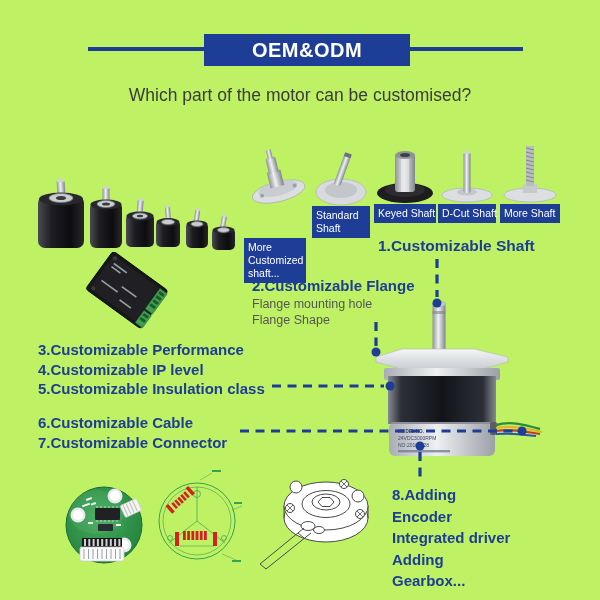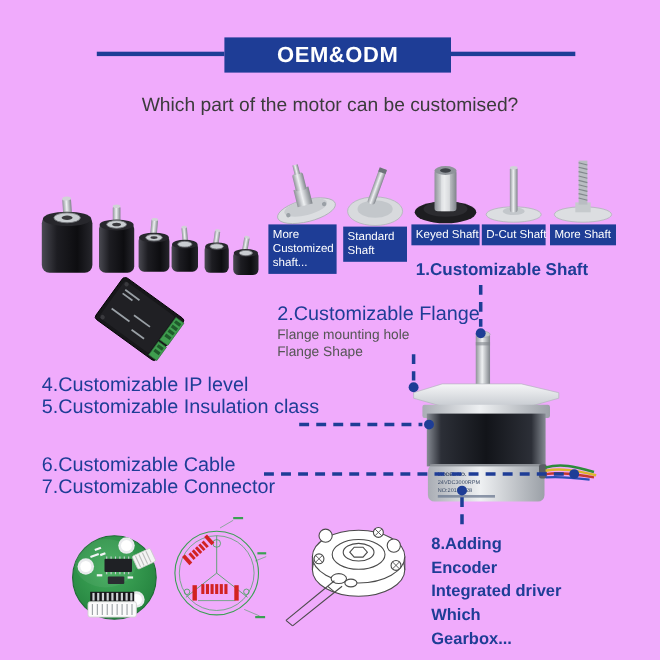--- a/index.html
+++ b/index.html
@@ -1,21 +1,21 @@
 <!DOCTYPE html>
 <html style="--brand-blue: #1e3d96; --title-text: #3b3b3b; --sub-text: #555555; --pcb-green: #2f9149; --schematic-green: #3aa052; --component-red: #d22222;"><head>
 <meta charset="utf-8">
 <style>
   :root{
     --brand-blue:#1e3d96;
     --title-text:#3b3b3b;
     --sub-text:#555555;
   }
   html,body{margin:0;padding:0;background:#ffffff;}
-  .canvas{position:relative;width:600px;height:600px;background:#f0abfc;
+  .canvas{position:relative;width:600px;height:600px;background:#bef264;
           font-family:"Liberation Sans",sans-serif;overflow:hidden;}
   .abs{position:absolute;}
 
   
   .hline{position:absolute;top:47px;height:4px;background:var(--brand-blue);}
   .hline.left{left:88px;width:116px;}
   .hline.right{left:410px;width:113px;}
   .banner{position:absolute;left:204px;top:34px;width:206px;height:32px;
           background:var(--brand-blue);display:flex;align-items:center;justify-content:center;}
   .banner span{color:#fff;font-weight:bold;font-size:20px;letter-spacing:.5px;}
@@ -23,21 +23,21 @@
             font-size:17.5px;font-weight:400;color:var(--title-text);}
 
   
   .shaft-card{position:absolute;display:flex;flex-direction:column;}
   .shaft-label{background:var(--brand-blue);color:#fff;font-size:10.5px;line-height:13px;
                padding:3px 4px;box-sizing:border-box;width:100%;}
   .one{white-space:nowrap;}
   .cap1{position:absolute;left:378px;top:237px;font-weight:bold;font-size:15.5px;color:var(--brand-blue);}
 
   
-  .h-blue{font-weight:normal;font-size:18px;color:var(--brand-blue);line-height:19.5px;}
+  .h-blue{font-weight:bold;font-size:15px;color:var(--brand-blue);line-height:19.5px;}
   .sub{font-size:12.5px;color:var(--sub-text);line-height:16px;}
   .flange-block{position:absolute;left:252px;top:276px;}
   .perf-block{position:absolute;left:38px;top:340px;}
   .cable-block{position:absolute;left:38px;top:413px;}
   .adding-block{position:absolute;left:392px;top:484px;}
   .adding-block div{font-weight:bold;font-size:15px;color:var(--brand-blue);line-height:21.5px;}
 
   .overlay{position:absolute;left:0;top:0;pointer-events:none;z-index:6;}
   .dash{stroke:var(--brand-blue);stroke-width:3.2;stroke-dasharray:9 6.5;fill:none;}
   .dot{fill:var(--brand-blue);}
@@ -84,21 +84,21 @@
 
 <div class="canvas">
 
   <div class="hline left"></div>
   <div class="banner">
     <span>OEM&amp;ODM</span>
   </div>
   <div class="hline right"></div>
   <h1 class="question">Which part of the motor can be customised?</h1>
 
-  <div class="shaft-card" style="left:244px;top:147px;width:62px;">
+  <div class="shaft-card" style="left:244px;top:147px;width:62px;gap:34px;">
     <svg width="62" height="57" viewBox="0 0 62 57">
       <g transform="rotate(-14 31 30)">
         <ellipse cx="31" cy="45" rx="27" ry="10" fill="#dcdee1" stroke="#aeb2b7" stroke-width="0.8"></ellipse>
         <ellipse cx="31" cy="42" rx="20" ry="7" fill="#c9ccd0"></ellipse>
         <rect x="24" y="24" width="14" height="16" fill="url(#gradShaft)"></rect>
         <rect x="26" y="10" width="10" height="16" rx="2" fill="url(#gradShaft)"></rect>
         <rect x="28.5" y="2" width="5" height="9" fill="url(#gradShaft)"></rect>
         <circle cx="14" cy="45" r="2" fill="#9aa0a6"></circle>
           <circle cx="48" cy="43" r="2" fill="#9aa0a6"></circle>
       </g>
@@ -240,20 +240,21 @@
     </g>
   </svg>
 
   <div class="flange-block">
     <div class="h-blue">2.Customizable Flange</div>
     <div class="sub">Flange mounting hole</div>
     <div class="sub">Flange Shape</div>
   </div>
 
   <div class="perf-block">
+    <div class="h-blue">3.Customizable Performance</div>
     <div class="h-blue">4.Customizable IP level</div>
     <div class="h-blue">5.Customizable Insulation class</div>
   </div>
 
   <div class="cable-block">
     <div class="h-blue">6.Customizable Cable</div>
     <div class="h-blue">7.Customizable Connector</div>
   </div>
 
   <svg class="abs" style="left:368px;top:294px;" width="192" height="172" viewBox="0 0 192 172">
@@ -420,21 +421,21 @@
       <line x1="63" y1="67" x2="18" y2="103"></line>
       <line x1="12" y1="98" x2="18" y2="103"></line>
       <line x1="50" y1="67" x2="56" y2="72"></line>
     </g>
   </svg>
 
   <div class="adding-block">
     <div>8.Adding</div>
     <div>Encoder</div>
     <div>Integrated driver</div>
-    <div>Which</div>
+    <div>Adding</div>
     <div>Gearbox...</div>
   </div>
 
   <svg class="overlay" width="600" height="600" viewBox="0 0 600 600">
     <line class="dash" x1="437" y1="259" x2="437" y2="297"></line>
     <circle class="dot" cx="437" cy="303" r="4.5"></circle>
     <line class="dash" x1="376" y1="322" x2="376" y2="346"></line>
     <circle class="dot" cx="376" cy="352" r="4.5"></circle>
     <line class="dash" x1="272" y1="386" x2="384" y2="386"></line>
     <circle class="dot" cx="390" cy="386" r="4.5"></circle>

